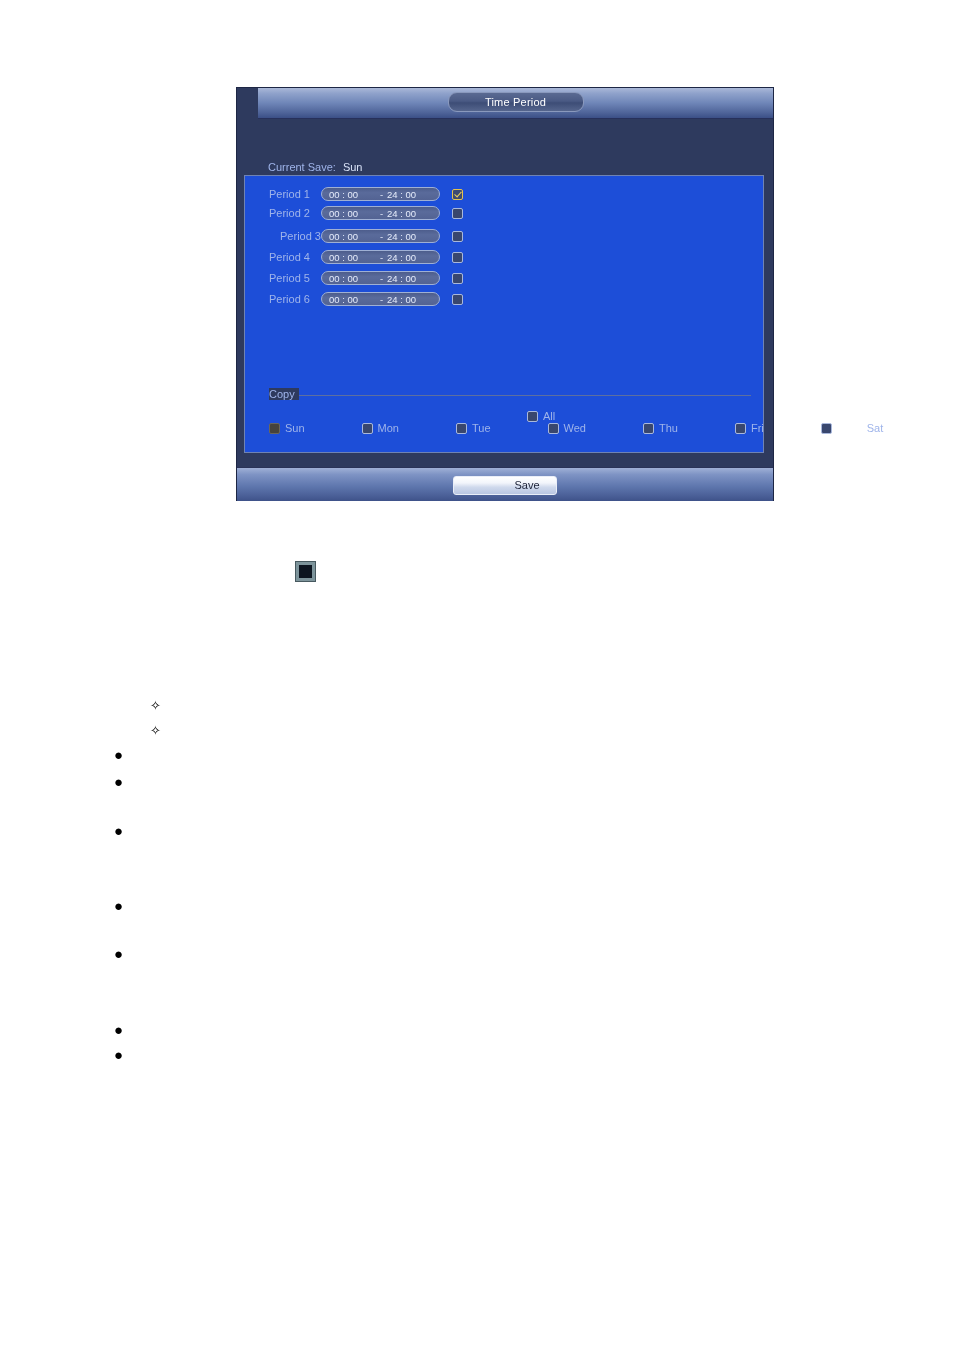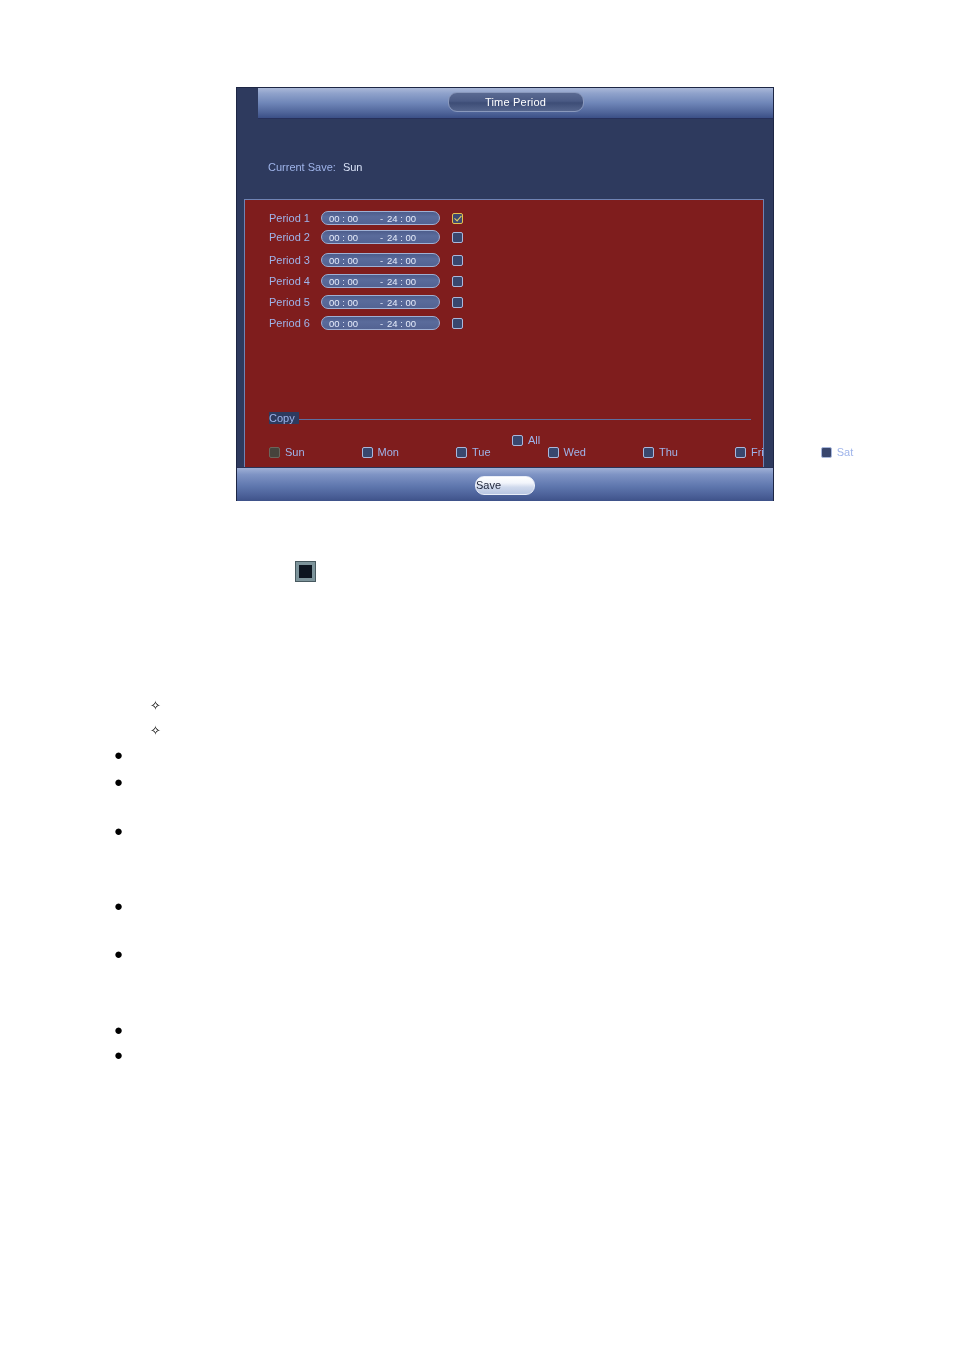--- a/index.html
+++ b/index.html
@@ -71,22 +71,21 @@
   .current-date-row .cd-value { color: #d9e2f7; margin-left: 7px; }
 
   
   .inner-panel {
     position: absolute;
     left: 7px;
     top: 56px;
     width: 518px;
     height: 276px;
     border: 1px solid #6f83b4;
-    background: #7f1d1d;
-    margin-top: 24px;
+    background: #1d4ed8;
   }
 
   
   .period-row {
     position: absolute;
     left: 24px;
     height: 18px;
     display: flex;
     align-items: center;
     white-space: nowrap;
@@ -194,26 +193,28 @@
     border-top: 1px solid #2a3358;
   }
   .save-button {
     position: absolute;
     left: 50%;
     top: 8px;
     transform: translateX(-50%);
     width: 58px;
     height: 17px;
     line-height: 17px;
-    border-radius: 9px;
+    border-radius: 3px;
+    text-align: center;
     font-size: 11px;
     color: #1d2338;
     background: linear-gradient(to bottom, #ffffff 0%, #f2f5fb 35%, #cfd9ec 60%, #b9c6e2 100%);
     border: 1px solid #e9eef8;
     cursor: pointer;
+    padding-left: 44px;
   }
 
   
   #mode-icon {
     position: absolute;
     left: 296px;
     top: 562px;
     width: 19px;
     height: 19px;
     box-sizing: border-box;
@@ -261,21 +262,21 @@
           </div>
           <div class="period-row" style="top: 28px;">
             <span class="period-label">Period 2</span>
             <span class="time-field">
               <span class="tf-start">00 : 00</span>
               <span class="tf-dash">-</span>
               <span class="tf-end">24 : 00</span>
             </span>
             <span class="cb period-cb"></span>
           </div>
-          <div class="period-row" style="top: 51px;">
+          <div class="period-row" style="top: 51px; text-align: right;">
             <span class="period-label">Period 3</span>
             <span class="time-field">
               <span class="tf-start">00 : 00</span>
               <span class="tf-dash">-</span>
               <span class="tf-end">24 : 00</span>
             </span>
             <span class="cb period-cb"></span>
           </div>
           <div class="period-row" style="top: 72px;">
             <span class="period-label">Period 4</span>
@@ -332,21 +333,21 @@
               <span class="day-text">Wed</span>
             </div>
             <div class="day-item" style="margin-left: 9px;">
               <span class="cb"></span>
               <span class="day-text">Thu</span>
             </div>
             <div class="day-item" style="margin-left: 9px;">
               <span class="cb"></span>
               <span class="day-text">Fri</span>
             </div>
-            <div class="day-item" style="margin-left: 9px;">
+            <div class="day-item" style="margin-left: 9px; gap: 30px;">
               <span class="cb"></span>
               <span class="day-text">Sat</span>
             </div>
           </div>
       </div>
 
     </div>
   </div>
 
   <div class="dialog-footer">

